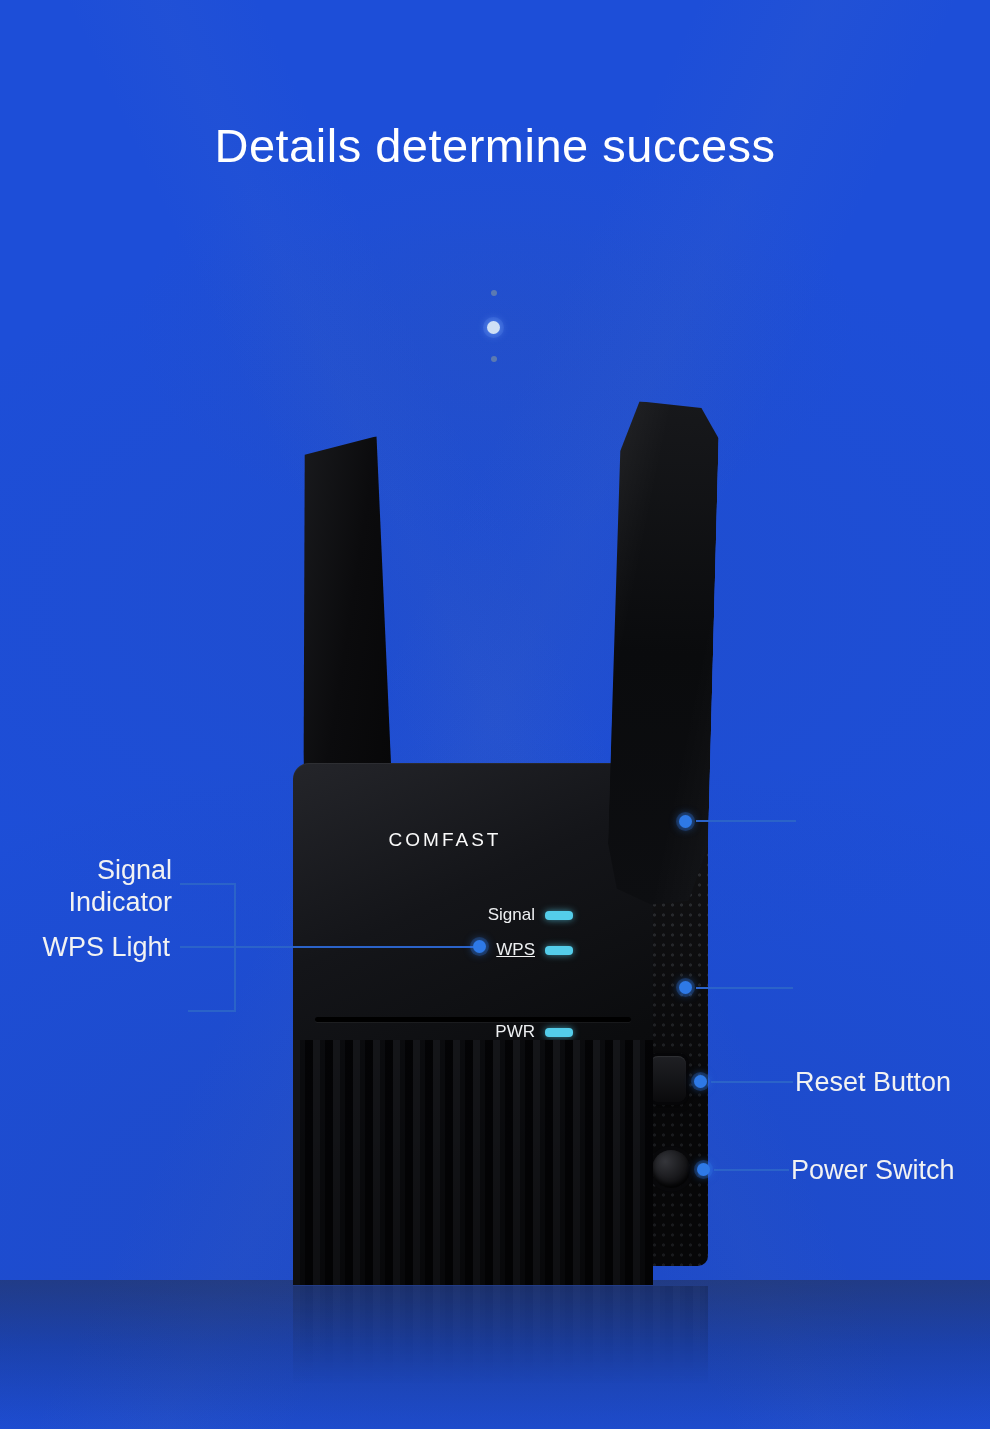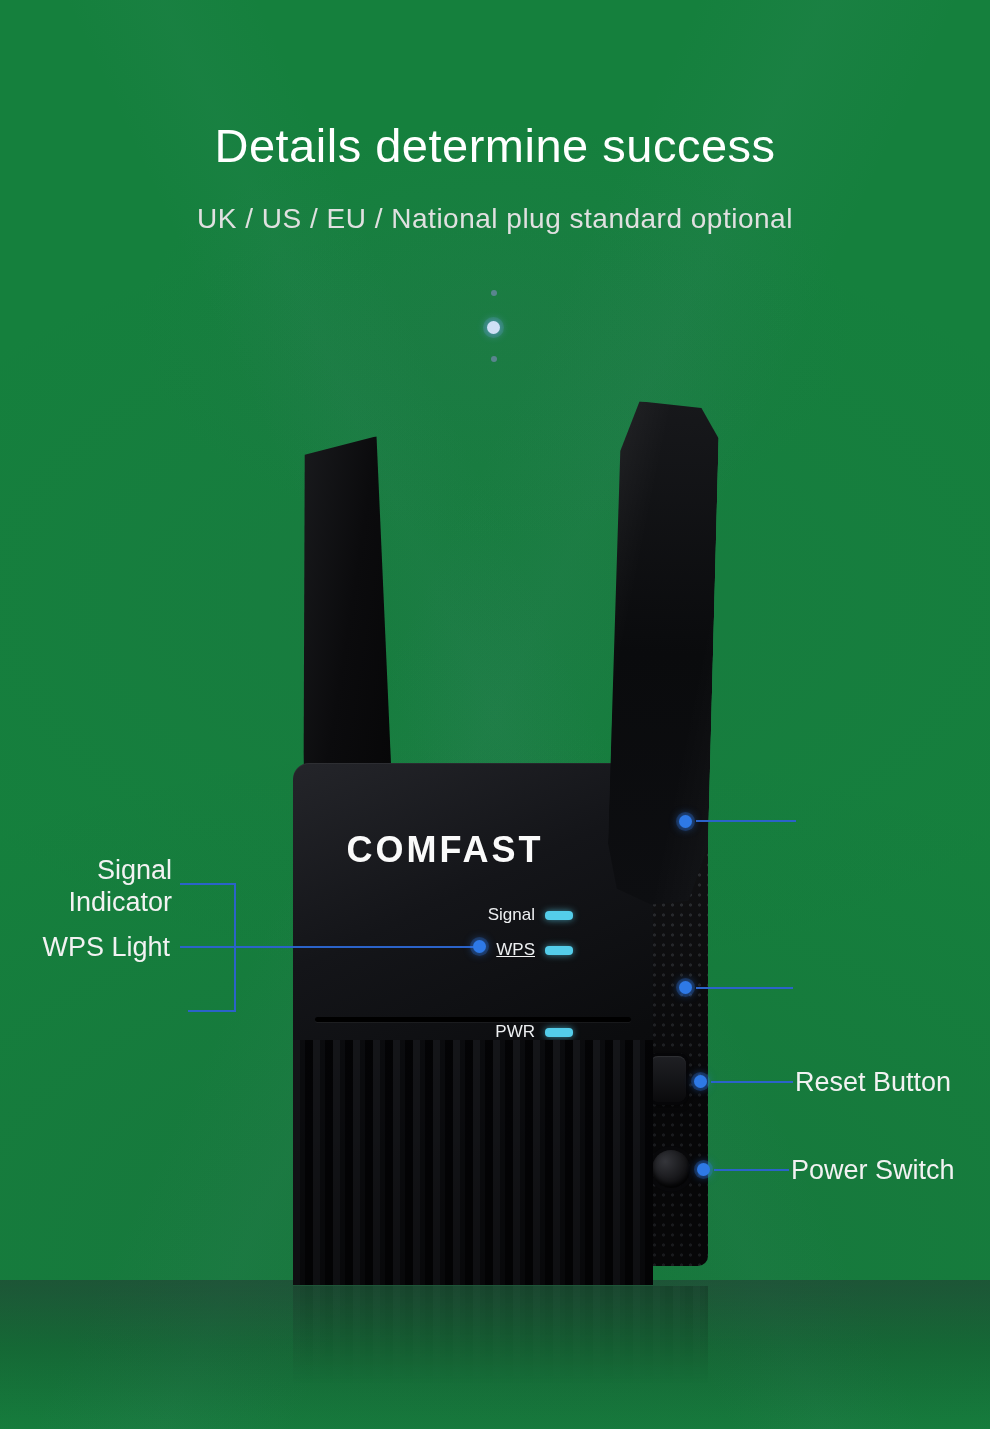--- a/index.html
+++ b/index.html
@@ -1,19 +1,19 @@
 <!DOCTYPE html>
 <html><head>
 <meta charset="utf-8">
 <style>
   * { margin:0; padding:0; box-sizing:border-box; }
   html,body { background:#000; }
   .stage {
     position:relative; width:990px; height:1429px; overflow:hidden;
-    background:#15803d;
+    background:#1d4ed8;
     font-family:"Liberation Sans", sans-serif; color:#f2f2f2;
   }
   .bg-glow {
     position:absolute; inset:0;
     background:
       radial-gradient(520px 300px at 50% 23%, rgba(80,95,120,0.10), transparent 70%),
       radial-gradient(900px 520px at 50% 42%, rgba(60,70,90,0.08), transparent 75%),
       radial-gradient(1200px 700px at 50% 88%, rgba(40,44,55,0.12), transparent 75%),
       linear-gradient(115deg, transparent 42%, rgba(120,140,170,0.05) 50%, transparent 58%),
       linear-gradient(65deg, transparent 44%, rgba(120,140,170,0.04) 50%, transparent 56%);
@@ -56,21 +56,21 @@
     box-shadow:0 0 0 3px #060608, 0 3px 6px rgba(0,0,0,.8), inset 0 1px 1px rgba(255,255,255,.08); }
   .power-knob { position:absolute; left:652px; top:1150px; width:38px; height:38px; z-index:2;
     border-radius:50%; background:radial-gradient(circle at 35% 30%, #34353a, #0b0b0d 75%);
     box-shadow:0 0 0 4px #08080a, inset 0 -3px 5px rgba(0,0,0,.85); }
   .body-front { position:absolute; left:293px; top:763px; width:360px; height:522px; z-index:3;
     border-radius:16px 12px 0 0;
     background:linear-gradient(155deg,#24252a 0%, #141519 30%, #0b0c0e 62%, #08090b 100%);
     box-shadow:inset 0 1px 1px rgba(255,255,255,.06); }
   .brand { position:absolute; left:0; top:66px; width:100%; text-align:center;
     transform:translateX(-28px);
-    font-size:36px; font-weight:bold; letter-spacing:3px; color:#fafafa; }
+    font-size:19px; font-weight:normal; letter-spacing:3px; color:#fafafa; }
   .led-row { position:absolute; left:152px; display:flex; align-items:center; gap:10px; height:20px; }
   .led-row .led-label { display:inline-block; width:90px; text-align:right;
     font-size:17px; font-weight:500; color:#eef0f2; }
   .led-row .led-bar { display:inline-block; width:28px; height:9px; border-radius:4px;
     background:#54cdea; box-shadow:0 0 7px rgba(84,205,234,.65); }
   .led-row.r0 { top:142px; } .led-row.r1 { top:177px;text-decoration:underline; } .led-row.r2 { top:215px;margin-top:44px; }
   .groove { position:absolute; left:6%; top:254px; width:88%; height:5px;
     background:#000; border-radius:3px; box-shadow:0 1px 0 rgba(255,255,255,.05); }
   .ribs { position:absolute; left:0; top:277px; width:100%; height:245px;
     background:
@@ -115,21 +115,20 @@
   #ln-switch { left:714px; top:1169px; width:75px; }
   #co-switch { left:791px; top:1154px; }
 </style>
 </head>
 <body>
 
 <div class="stage">
   <div class="bg-glow"></div>
 
   <h1 class="title">Details determine success</h1>
-  <p class="subtitle">UK / US / EU / National plug standard optional</p>
 
   <span class="dot s1"></span>
   <span class="dot big"></span>
   <span class="dot s2"></span>
 
   <div class="floor"></div>
   <div class="reflection"></div>
 
   <div class="antenna-left"></div>
   <div class="body-side"></div>

